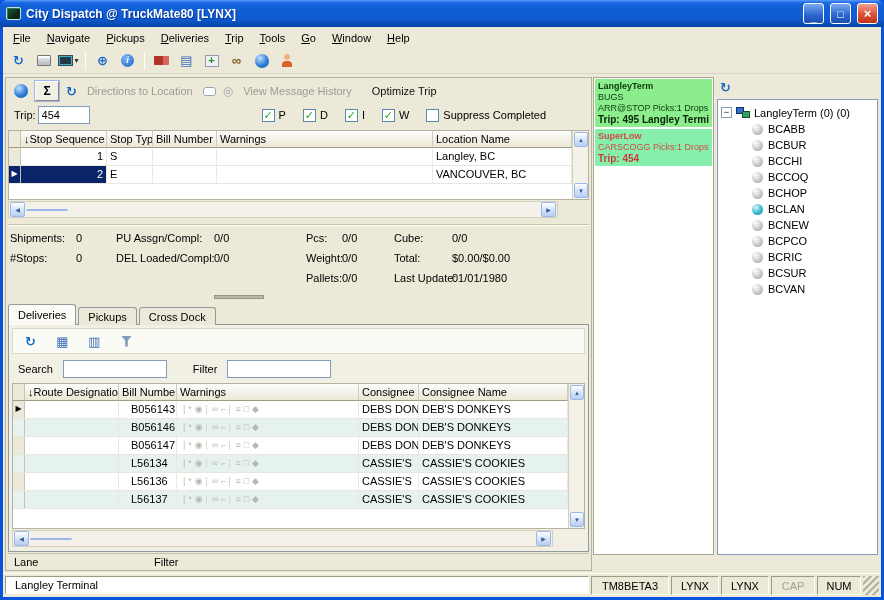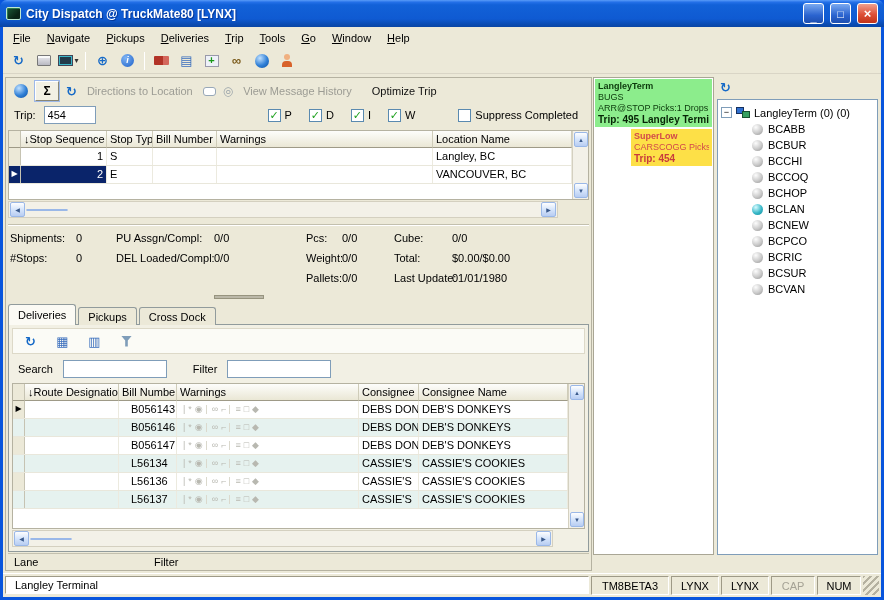--- a/index.html
+++ b/index.html
@@ -51,27 +51,27 @@
 
   
   .lp{position:absolute;left:2px;top:3px;width:587px;height:494px;border:1px solid #b5b2a1;background:#ECE9D8}
   .lp-tb{position:absolute;top:2px;left:2px;right:2px;height:22px;display:flex;align-items:center;gap:7px;padding:0 6px}
   .sigma{width:24px;height:20px;background:#f2f0e4;border:1px solid;border-color:#fff #8a8774 #8a8774 #fff;outline:1px solid #9db8e8;font-size:12px;font-weight:bold}
   .ref{color:#1569c7;font-weight:bold;font-size:13px}
   .hist{color:#9aa4aa;font-size:12px}
   .dimlab{color:#9c9c94;margin:0 3px;white-space:nowrap}
   .optlab{color:#111;margin-left:10px;white-space:nowrap}
   .lp-row2{position:absolute;top:26px;left:2px;right:2px;height:22px;display:flex;align-items:center;padding-left:6px}
-  .triplab{margin-right:8px}
+  .triplab{margin-right:2px}
   .tripinput{width:52px;height:18px;border:1px solid #7f9db9;font:11px "Liberation Sans",sans-serif;padding:1px 3px}
   #filters{display:flex;margin-left:172px}
   .cbw{display:flex;align-items:center;margin-right:17px}
   .cb{width:13px;height:13px;background:#fff;border:1px solid #5a8ab0;color:#1fa11f;font-size:11px;line-height:11px;font-weight:bold;text-align:center;flex:none}
   .cbl{margin-left:4px}
-  .suppress{display:flex;align-items:center;margin-left:26px}
+  .suppress{display:flex;align-items:center;}
 
   
   .sg{position:absolute;top:52px;left:2px;right:2px;height:70px;display:flex;border:1px solid #b5b2a1;background:#fff}
   .gmain{flex:1;display:flex;flex-direction:column;overflow:hidden;background:#fff}
   .ghead{display:flex;height:17px;flex:none}
   .hc{background:linear-gradient(180deg,#fdfdfb,#eae7d5);border-right:1px solid #cfccb9;border-bottom:1px solid #9e9a87;
     padding:2px 3px 0;white-space:nowrap;overflow:hidden;flex:none}
   .grow{display:flex;height:18px;flex:none;background:#fff;border-bottom:1px solid #e9e7db}
   .grow.alt{background:#e6f2ef}
   .grow.alt .gc{background:inherit}
@@ -493,21 +493,21 @@
         </div>
       </div>
 
       <div class="cards" id="cards">
           <div class="card" style="background: rgb(140, 237, 140); color: rgb(12, 58, 12);">
             <div class="cline chead">LangleyTerm</div>
             <div class="cline">BUGS</div>
             <div class="cline">ARR@STOP  Picks:1  Drops: 0</div>
             <div class="ctrip" style="color: rgb(6, 36, 6);">Trip: 495  Langley Terminal</div>
           </div>
-          <div class="card" style="background: #fde047; color: rgb(210, 74, 74); margin-left: 36px;">
+          <div class="card" style="background: #86efac; color: rgb(210, 74, 74);">
             <div class="cline chead">SuperLow</div>
             <div class="cline">CARSCOGG  Picks:1  Drops: 0</div>
             <div class="ctrip" style="color: rgb(200, 60, 60);">Trip: 454</div>
           </div>
         </div>
 
       <div class="tree-wrap">
         <div class="tree-tb">
           <span class="ticon ref">↻</span>
         </div>

